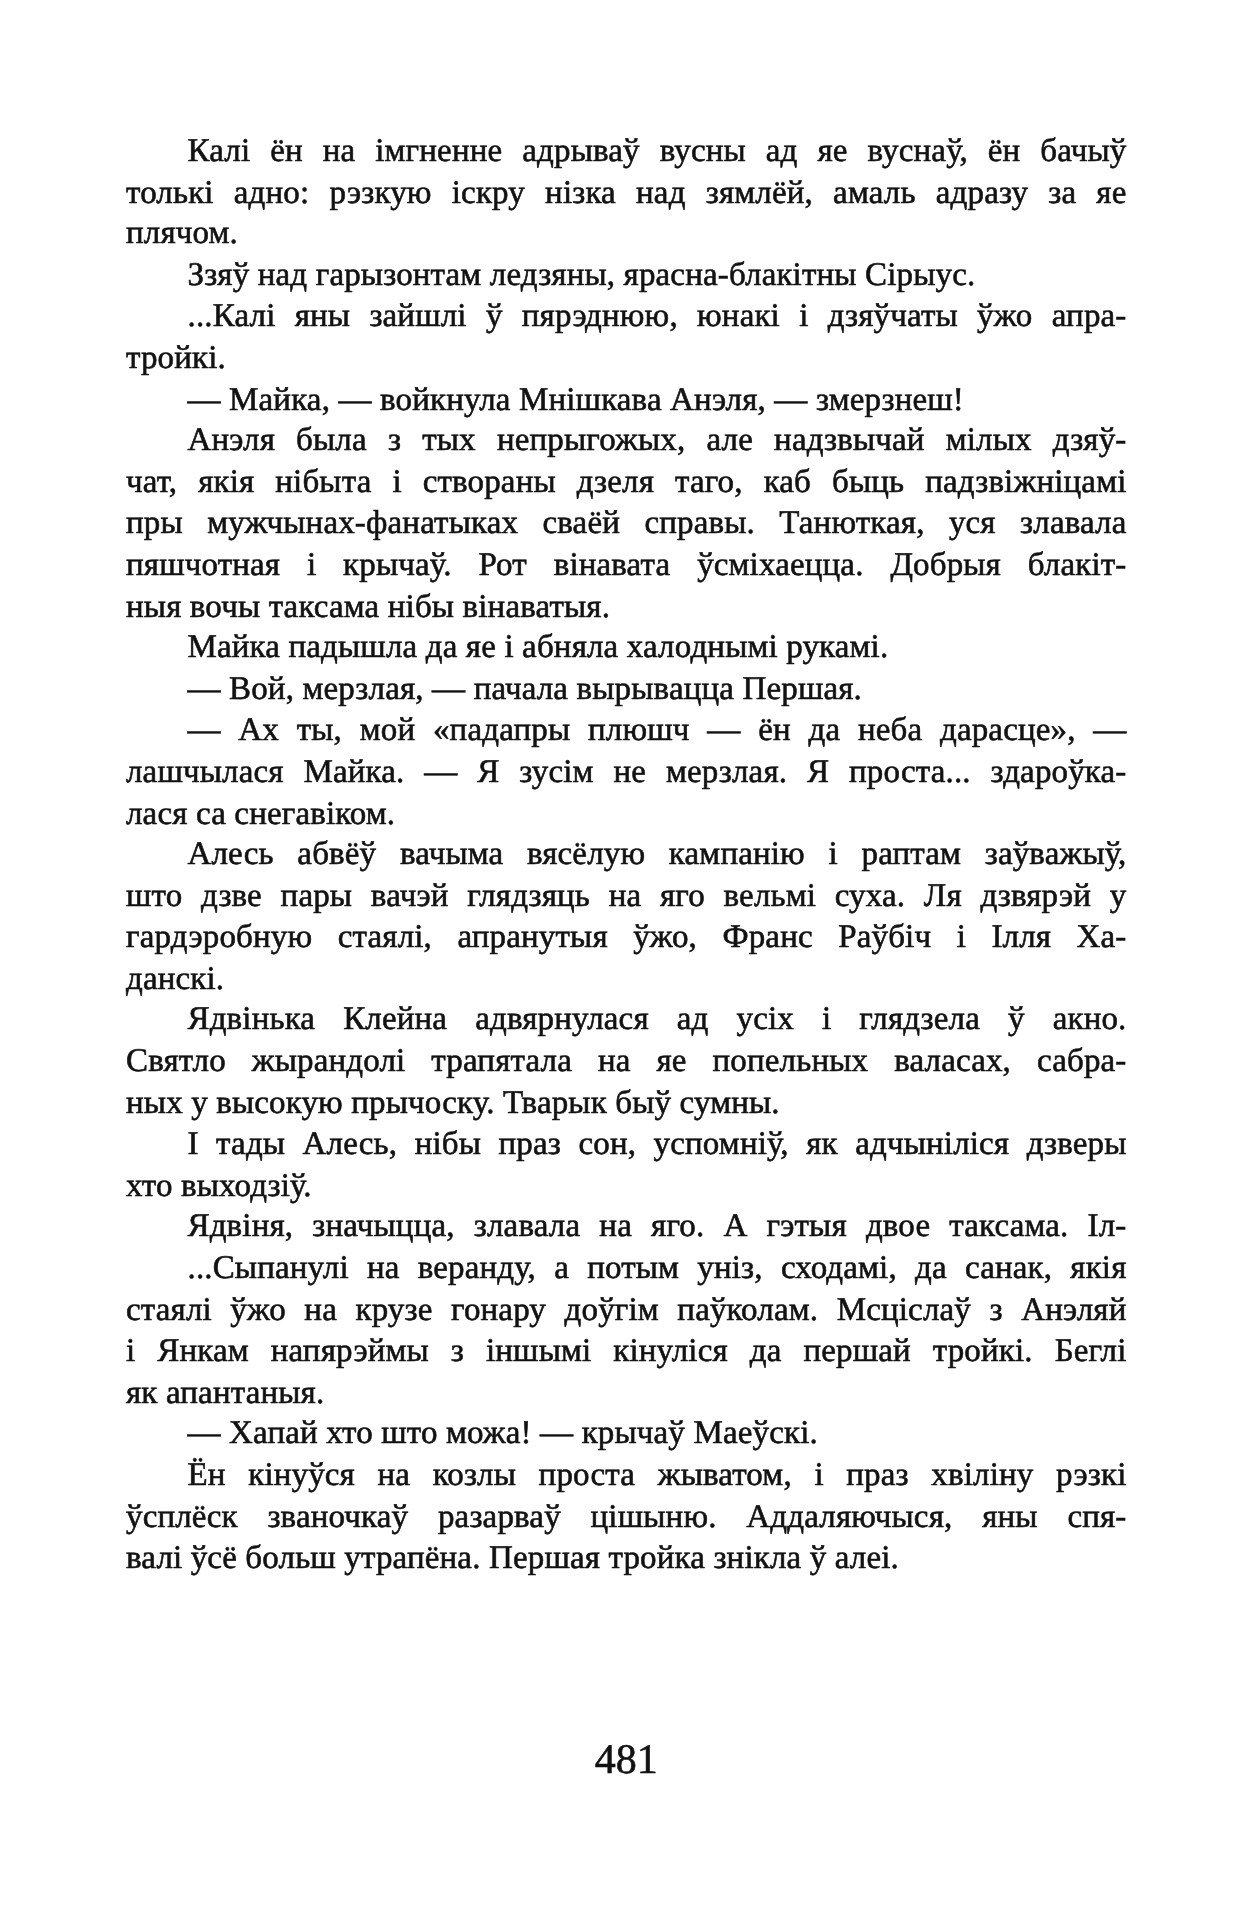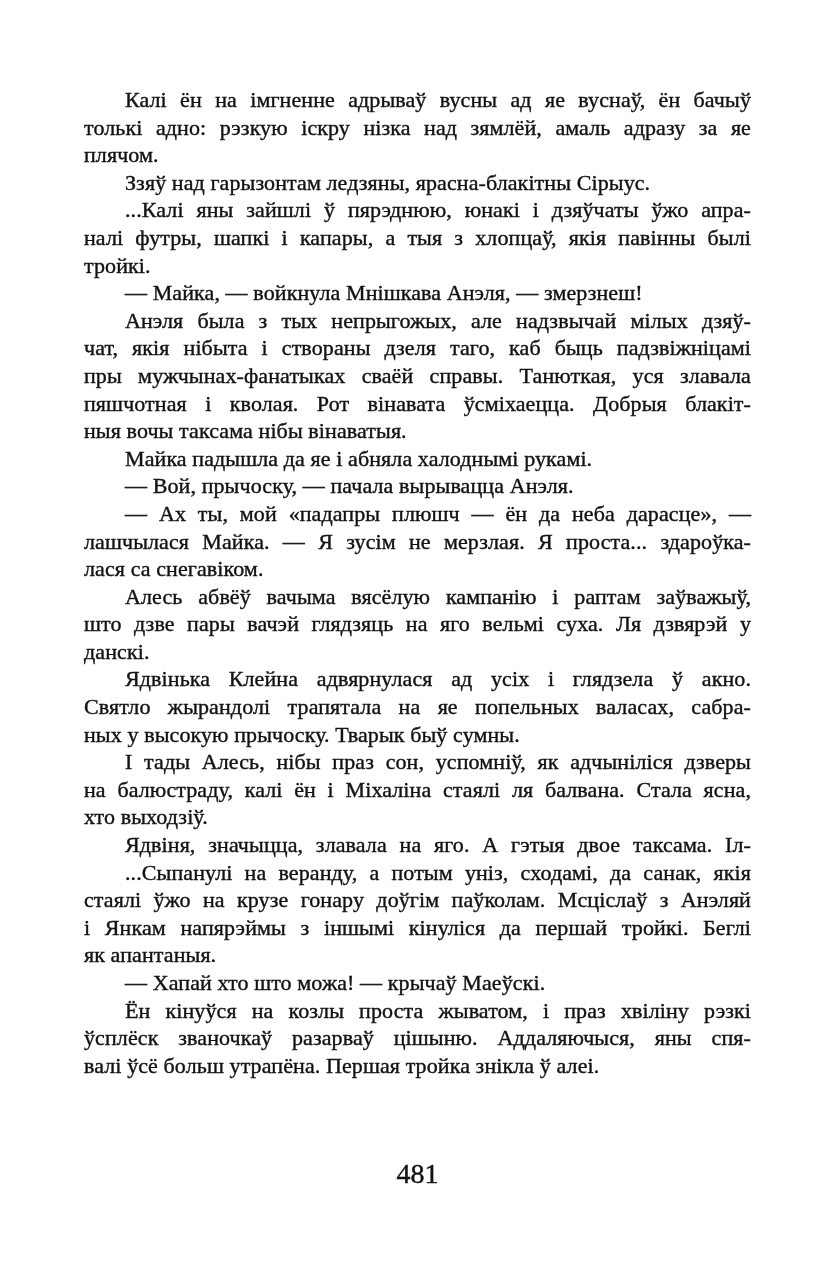--- a/index.html
+++ b/index.html
@@ -64,57 +64,56 @@
       <div class="paragraph">
         <div class="line first">Калі ён на імгненне адрываў вусны ад яе вуснаў, ён бачыў</div>
         <div class="line">толькі адно: рэзкую іскру нізка над зямлёй, амаль адразу за яе</div>
         <div class="line last">плячом.</div>
       </div>
       <div class="paragraph">
         <div class="line first last">Ззяў над гарызонтам ледзяны, ярасна-блакітны Сірыус.</div>
       </div>
       <div class="paragraph">
         <div class="line first">...Калі яны зайшлі ў пярэднюю, юнакі і дзяўчаты ўжо апра-</div>
-        <div class="line">налі футры, шапкі і капары, а тыя з хлопцаў, якія павінны былі</div>
         <div class="line last">тройкі.</div>
       </div>
       <div class="paragraph">
         <div class="line first last">— Майка, — войкнула Мнішкава Анэля, — змерзнеш!</div>
       </div>
       <div class="paragraph">
         <div class="line first">Анэля была з тых непрыгожых, але надзвычай мілых дзяў-</div>
         <div class="line">чат, якія нібыта і створаны дзеля таго, каб быць падзвіжніцамі</div>
         <div class="line">пры мужчынах-фанатыках сваёй справы. Танюткая, уся злавала</div>
-        <div class="line">пяшчотная і кволая. Рот вінавата ўсміхаецца. Добрыя блакіт-</div>
+        <div class="line">пяшчотная і крычаў. Рот вінавата ўсміхаецца. Добрыя блакіт-</div>
         <div class="line last">ныя вочы таксама нібы вінаватыя.</div>
       </div>
       <div class="paragraph">
         <div class="line first last">Майка падышла да яе і абняла халоднымі рукамі.</div>
       </div>
       <div class="paragraph">
-        <div class="line first last">— Вой, прычоску, — пачала вырывацца Анэля.</div>
+        <div class="line first last">— Вой, мерзлая, — пачала вырывацца Першая.</div>
       </div>
       <div class="paragraph">
         <div class="line first">— Ах ты, мой «падапры плюшч — ён да неба дарасце», —</div>
         <div class="line">лашчылася Майка. — Я зусім не мерзлая. Я проста... здароўка-</div>
         <div class="line last">лася са снегавіком.</div>
       </div>
       <div class="paragraph">
         <div class="line first">Алесь абвёў вачыма вясёлую кампанію і раптам заўважыў,</div>
         <div class="line">што дзве пары вачэй глядзяць на яго вельмі суха. Ля дзвярэй у</div>
+        <div class="line">гардэробную стаялі, апранутыя ўжо, Франс Раўбіч і Ілля Ха-</div>
         <div class="line last">данскі.</div>
       </div>
       <div class="paragraph">
         <div class="line first">Ядвінька Клейна адвярнулася ад усіх і глядзела ў акно.</div>
         <div class="line">Святло жырандолі трапятала на яе попельных валасах, сабра-</div>
         <div class="line last">ных у высокую прычоску. Тварык быў сумны.</div>
       </div>
       <div class="paragraph">
         <div class="line first">І тады Алесь, нібы праз сон, успомніў, як адчыніліся дзверы</div>
-        <div class="line">на балюстраду, калі ён і Міхаліна стаялі ля балвана. Стала ясна,</div>
         <div class="line last">хто выходзіў.</div>
       </div>
       <div class="paragraph">
         <div class="line first">Ядвіня, значыцца, злавала на яго. А гэтыя двое таксама. Іл-</div>
       </div>
       <div class="paragraph">
         <div class="line first">...Сыпанулі на веранду, а потым уніз, сходамі, да санак, якія</div>
         <div class="line">стаялі ўжо на крузе гонару доўгім паўколам. Мсціслаў з Анэляй</div>
         <div class="line">і Янкам напярэймы з іншымі кінуліся да першай тройкі. Беглі</div>
         <div class="line last">як апантаныя.</div>

